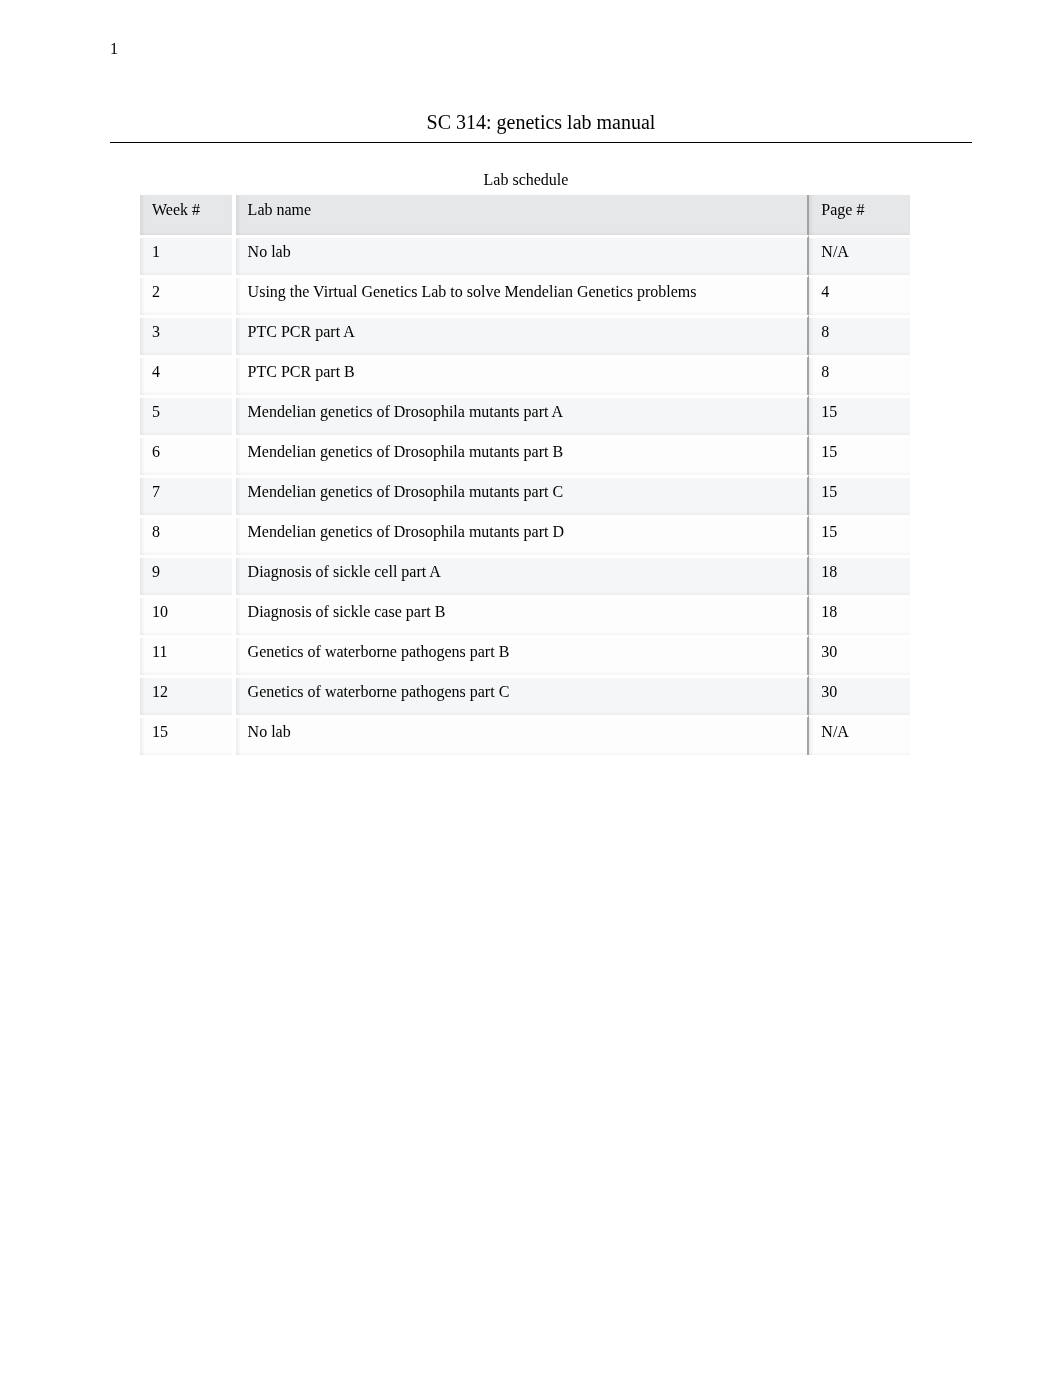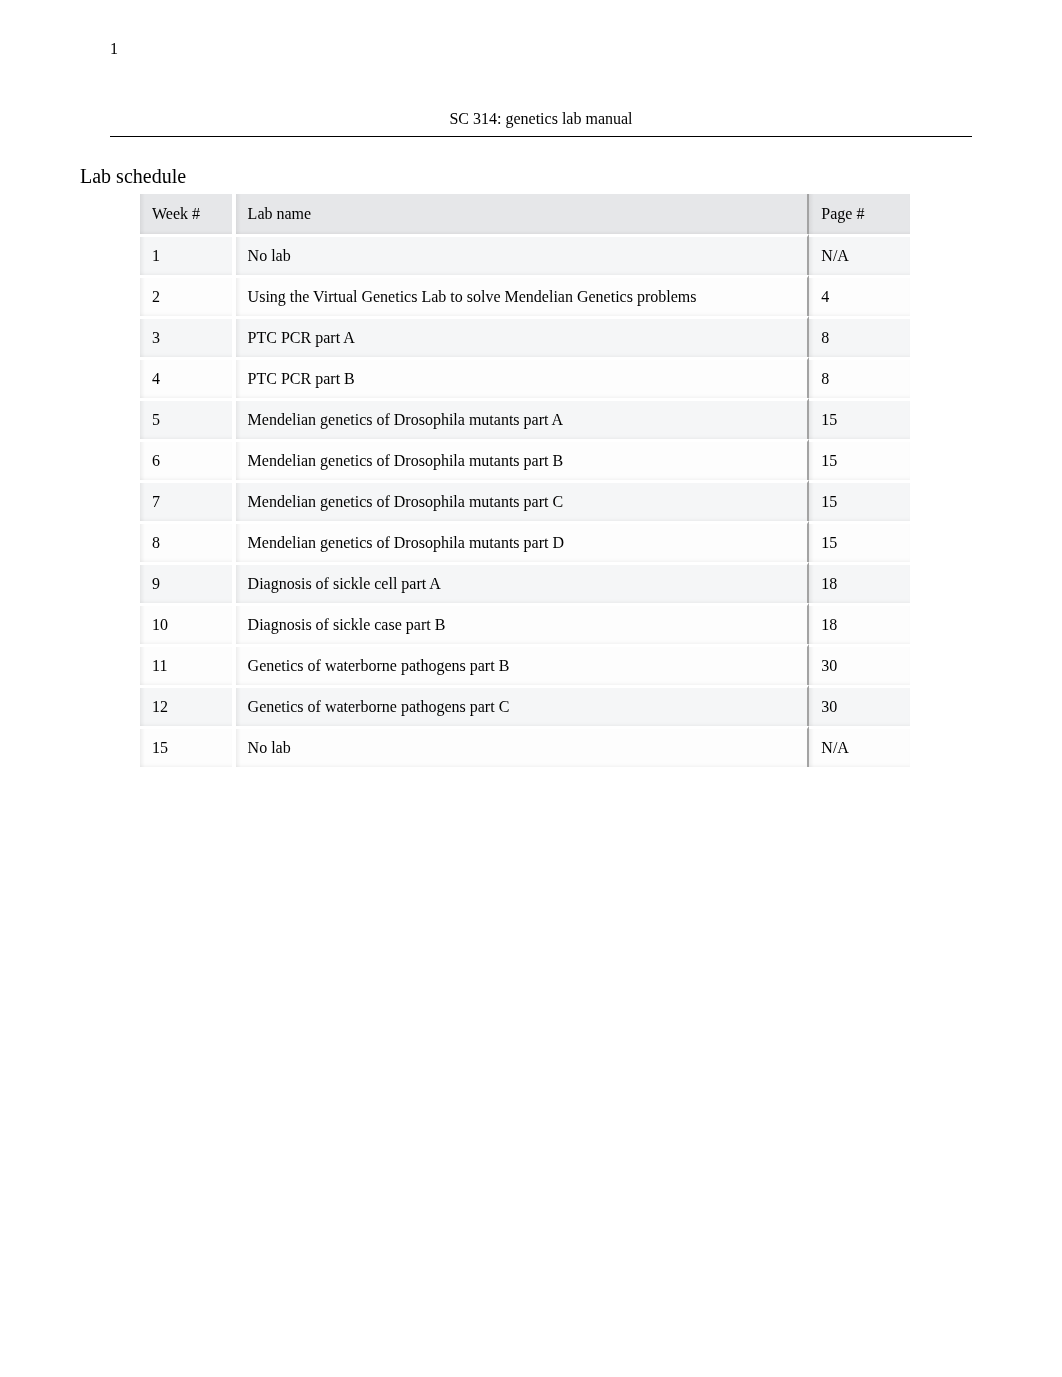--- a/index.html
+++ b/index.html
@@ -16,44 +16,45 @@
     height: 1377px;
     position: relative;
     padding: 40px 90px 40px 110px;
   }
   .page-number {
     font-size: 16px;
     margin-bottom: 50px;
   }
   .header-block {
     text-align: center;
-    font-size: 16px;
+    font-size: 20px;
     line-height: 1.4;
   }
   .hr-sep {
     border: none;
     border-top: 1px solid #000;
     margin-top: 6px;
     margin-bottom: 28px;
   }
   .section-title {
-    font-size: 20px;
+    font-size: 16px;
     margin-bottom: 6px;
     margin-left: -30px;
+    text-align: center;
   }
   table.schedule {
     border-collapse: separate;
     border-spacing: 0;
     width: 770px;
     margin-left: 30px;
   }
   table.schedule th, table.schedule td {
     text-align: left;
     font-weight: normal;
-    padding: 10px 12px 10px 12px;
+    padding: 0 12px 10px 12px;
     font-size: 16px;
     vertical-align: middle;
   }
   table.schedule thead th {
     background: #e6e7e9;
     height: 40px;
   }
   table.schedule tbody td {
     height: 40px;
   }

